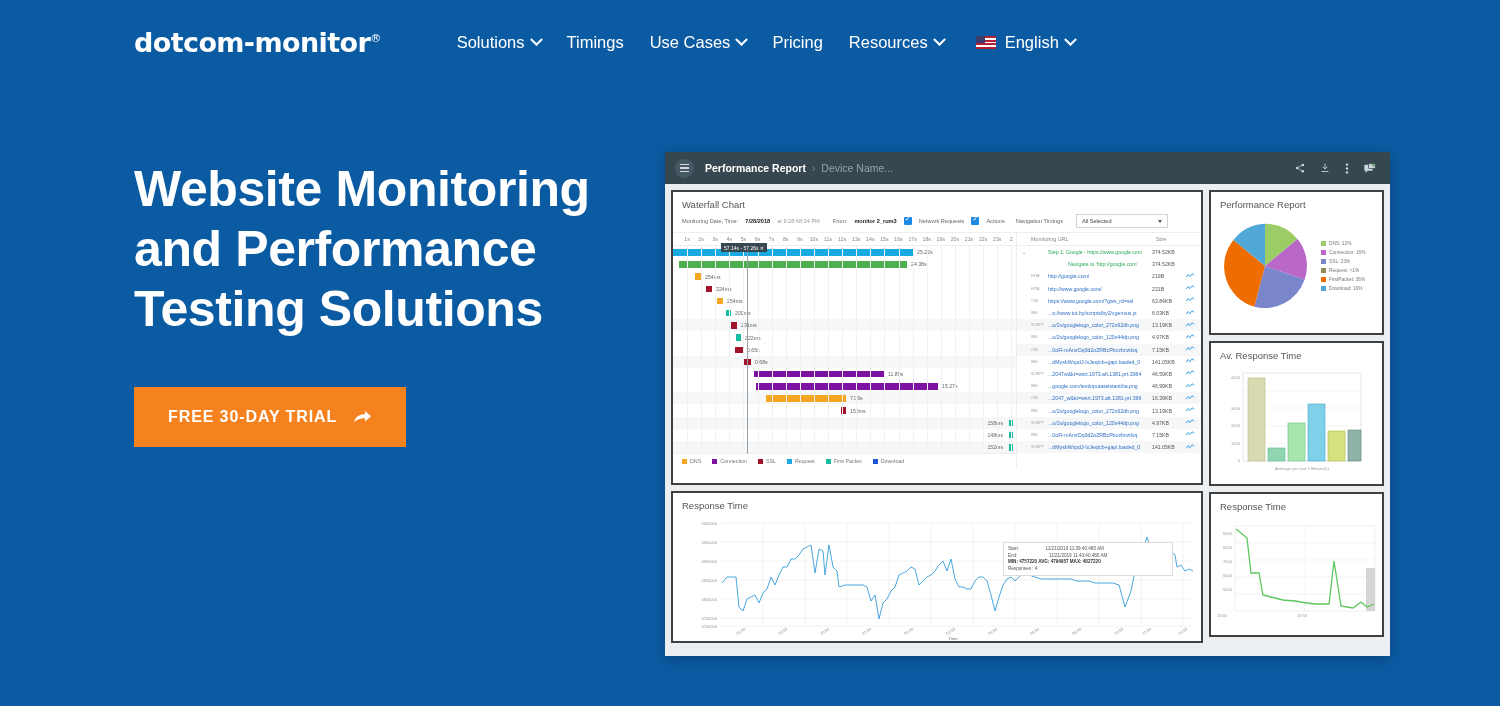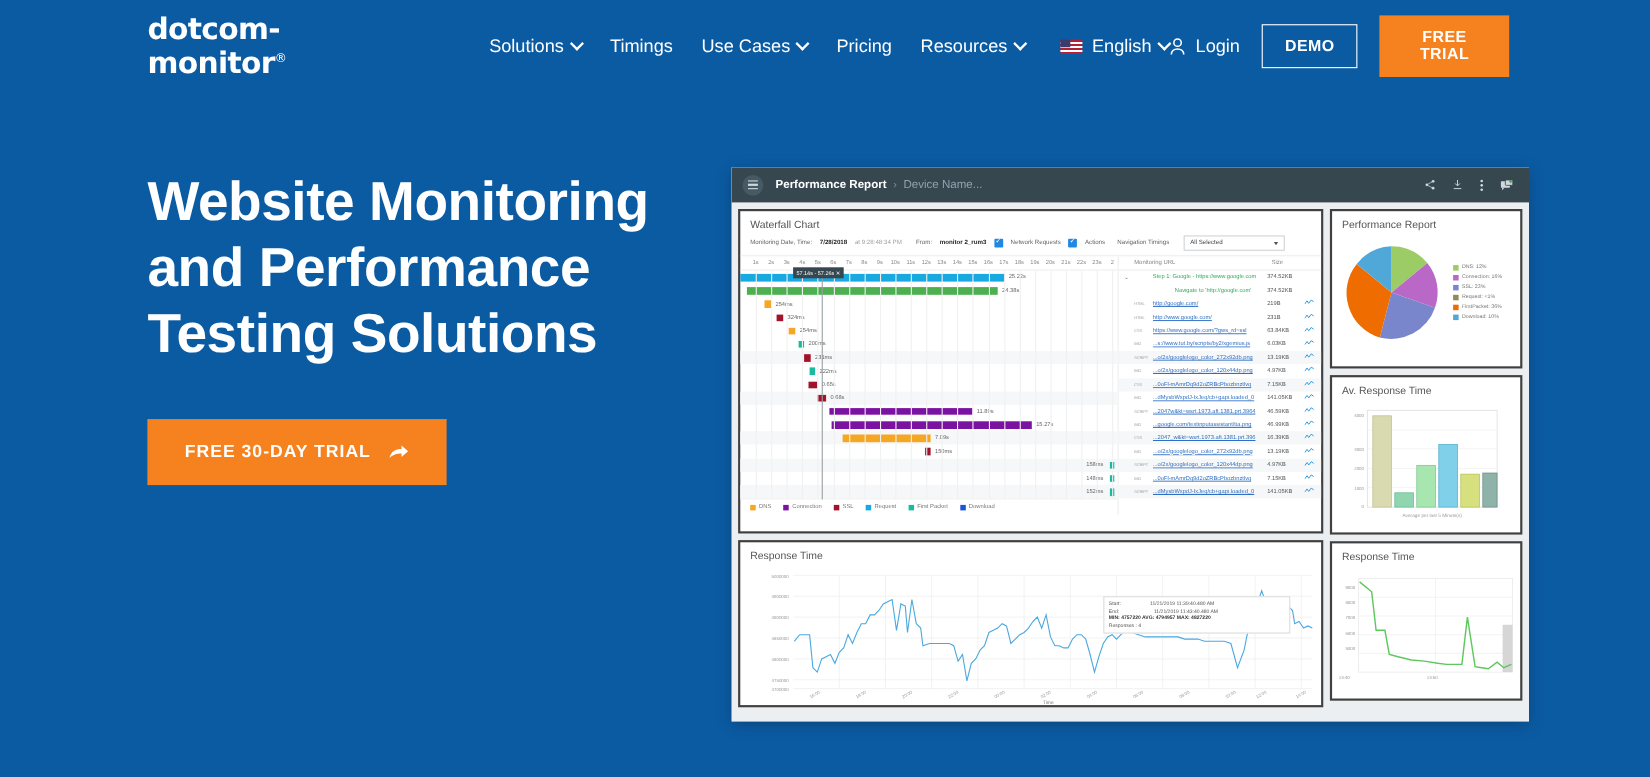--- a/index.html
+++ b/index.html
@@ -53,21 +53,21 @@
     font-size: 14.5px; font-weight: 700; letter-spacing: .4px;
     padding: 11px 20px; cursor: pointer;
   }
   .btn-trial {
     border: none; color: #fff; background: #f5821f;
     font-size: 14.5px; font-weight: 700; letter-spacing: .4px;
     padding: 12px 22px; cursor: pointer;
   }
 
   
-  .hero-left { position: absolute; left: 134px; top: 153px; width: 520px; }
+  .hero-left { position: absolute; left: 134px; top: 159px; width: 520px; }
   .hero-title {
     color: #fff; font-size: 50px; line-height: 60px; font-weight: 700;
     letter-spacing: -0.4px;
   }
   .hero-sub {
     color: #eef4fa; font-size: 19.5px; line-height: 34.5px;
     margin-top: 32px; max-width: 490px; font-weight: 400;
   }
   .btn-hero {
     margin-top: 48px; display: inline-flex; align-items: center; gap: 16px;
@@ -200,31 +200,20 @@
         <span>Resources</span>
         <span class="caret"></span>
       </div>
       <div class="nav-item" style="margin-left:6px">
         <span class="flag"></span>
         <span>English</span>
         <span class="caret"></span>
       </div>
     </div>
 
-    <div class="nav-right">
-      <div class="login">
-        <svg class="person-icon" viewBox="0 0 16 18">
-          <circle cx="8" cy="5" r="3.6" fill="none" stroke="#fff" stroke-width="1.5"></circle>
-          <path d="M2 16.5c0-3.4 2.7-5.3 6-5.3s6 1.9 6 5.3" fill="none" stroke="#fff" stroke-width="1.5"></path>
-        </svg>
-        <span>Login</span>
-      </div>
-      <button class="btn-demo">DEMO</button>
-      <button class="btn-trial">FREE TRIAL</button>
-    </div>
   </div>
 
   <div class="hero-left">
     <h1 class="hero-title">
       <span>Website Monitoring</span><br>
       <span>and Performance</span><br>
       <span>Testing Solutions</span>
     </h1>
     <button class="btn-hero">
       <span>FREE 30-DAY TRIAL</span>

